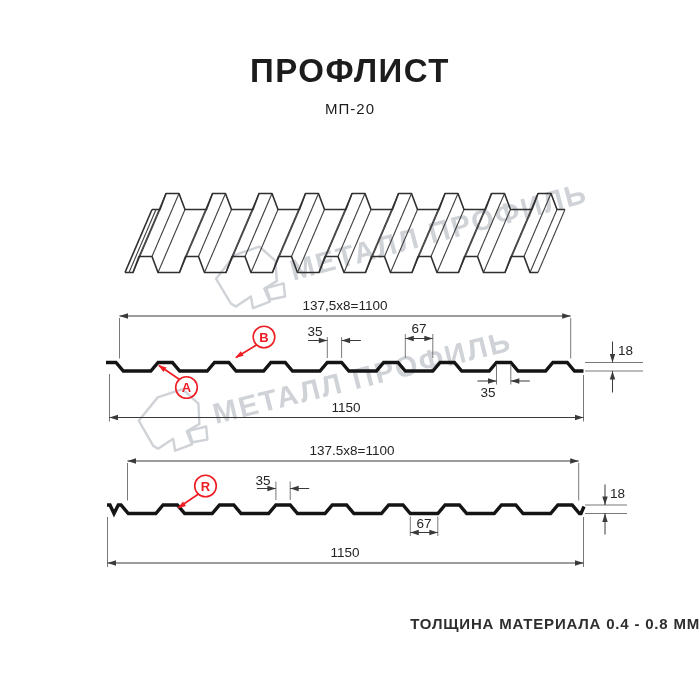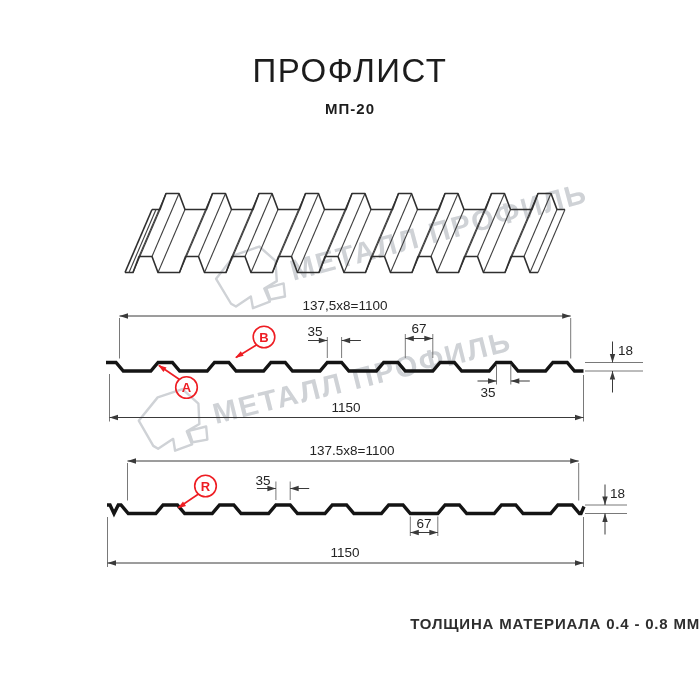--- a/index.html
+++ b/index.html
@@ -1,21 +1,21 @@
 <!DOCTYPE html>
 <html><head>
 <meta charset="utf-8">
 <style>
   html,body{margin:0;padding:0;}
   .page{position:relative;width:700px;height:700px;background:#ffffff;overflow:hidden;
         font-family:"Liberation Sans",sans-serif;}
   .title{position:absolute;top:52px;left:0;width:700px;text-align:center;
-         font-size:33px;font-weight:normal;letter-spacing:1.5px;color:#1c1c1c;}
+         font-size:33px;font-weight:bold;letter-spacing:1.5px;color:#1c1c1c;}
   .subtitle{position:absolute;top:100px;left:0;width:700px;text-align:center;
-         font-size:15px;font-weight:bold;letter-spacing:1px;color:#1c1c1c;}
+         font-size:15px;font-weight:normal;letter-spacing:1px;color:#1c1c1c;}
   .footer{position:absolute;top:615px;left:0;width:700px;text-align:right;
          font-size:15px;font-weight:bold;letter-spacing:0.8px;color:#2e2e2e;}
   svg{position:absolute;top:0;left:0;}
   svg text.dl{font-family:"Liberation Sans",sans-serif;font-size:13.5px;fill:#242424;}
   svg text.cl{font-family:"Liberation Sans",sans-serif;font-size:13px;font-weight:bold;fill:#ee1d23;}
   svg text.wm{font-family:"Liberation Sans",sans-serif;font-size:29px;font-weight:bold;
               letter-spacing:2px;fill:#cfd2d6;}
   .profile{stroke:#141414;stroke-width:3.4;fill:none;stroke-linejoin:miter;}
   .dim{stroke:#3a3a3a;stroke-width:1;fill:none;}
   .ext{stroke:#6a6a6a;stroke-width:0.9;fill:none;}

